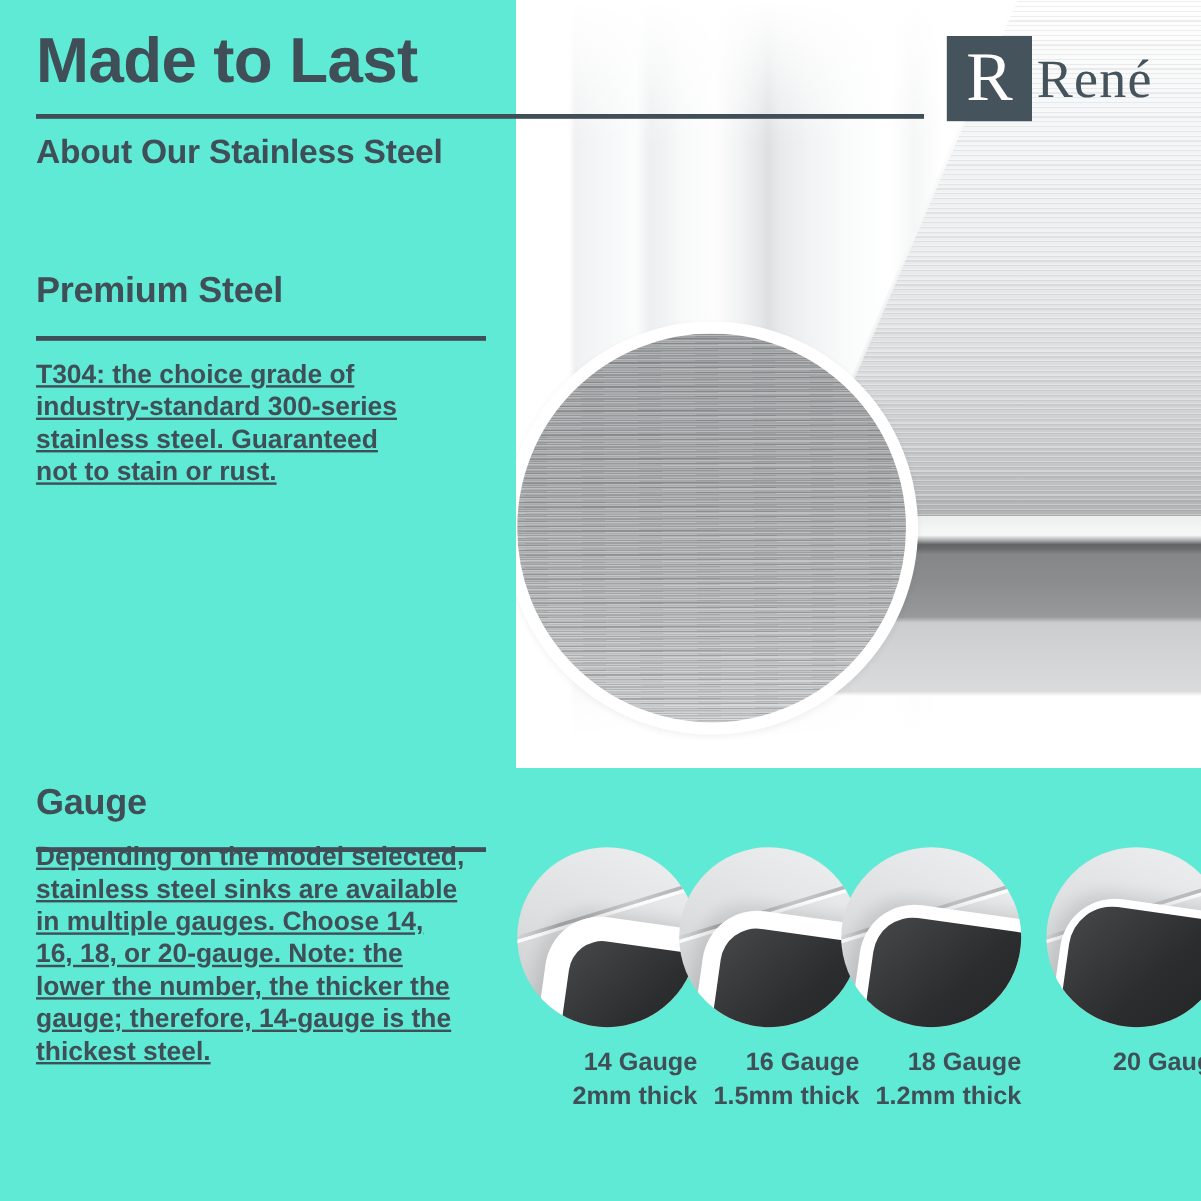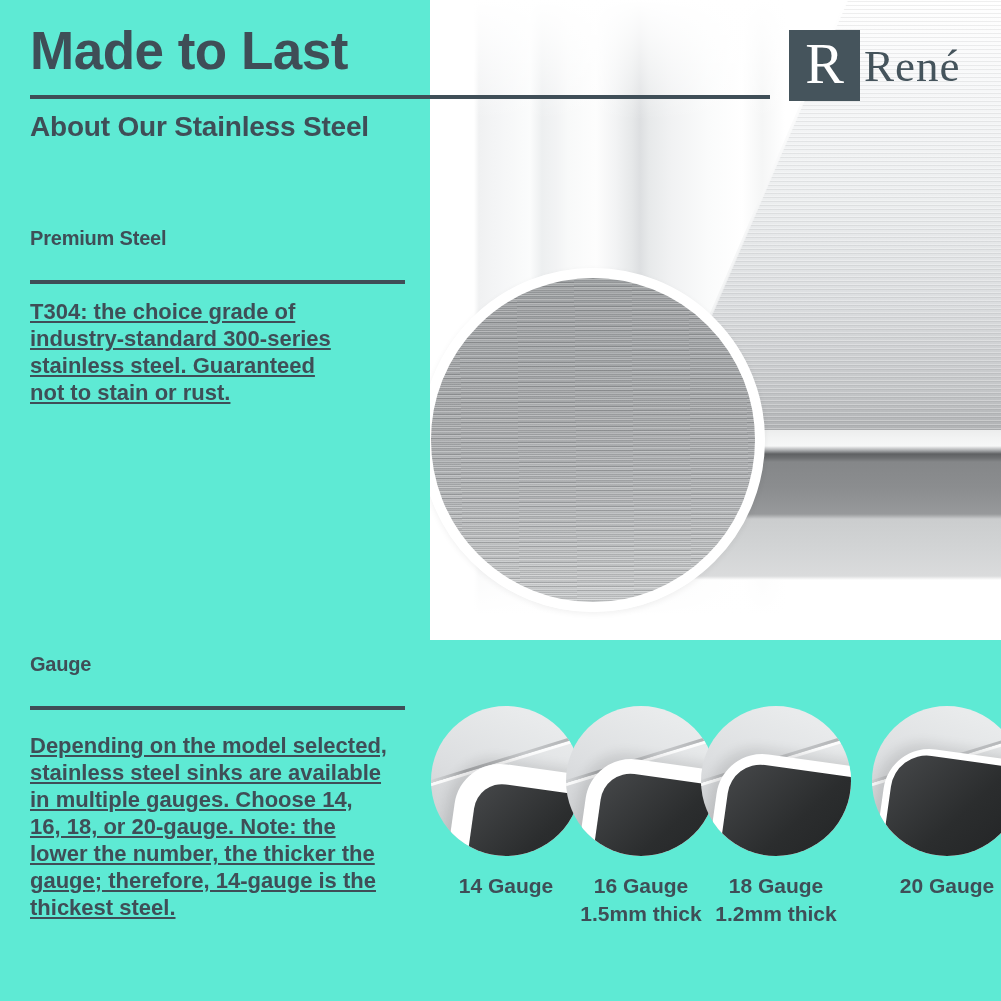--- a/index.html
+++ b/index.html
@@ -89,21 +89,21 @@
         rgba(214,216,217,0.14) 3px,rgba(214,216,217,0.14) 4px),
       repeating-linear-gradient(179deg,
         rgba(80,82,84,0.10) 0px,rgba(80,82,84,0.10) 2px,
         rgba(255,255,255,0.10) 2px,rgba(255,255,255,0.10) 5px),
       linear-gradient(180deg,#9da0a2 0%,#a6a8aa 40%,#b2b4b6 65%,#c5c7c8 88%,#ced0d1 100%);
     box-shadow:0 2px 6px rgba(0,0,0,0.06);
   }
   
   .sec-heading{
     position:absolute;left:30px;
-    font-size:20px;font-weight:bold;line-height:1;letter-spacing:-0.2px;
+    font-size:30px;font-weight:bold;line-height:1;letter-spacing:-0.2px;
   }
   .rule-premium{position:absolute;left:30px;top:280px;width:375px;height:4px;background:#3f4e57;}
   .rule-gauge{position:absolute;left:30px;top:706px;width:375px;height:4px;background:#3f4e57;}
   .body-text{
     position:absolute;left:30px;width:400px;
     font-size:22px;font-weight:bold;line-height:27px;letter-spacing:0;
     white-space:pre-line;
     text-decoration:underline;
   }
   
@@ -128,21 +128,21 @@
   }
   .gblack{
     position:absolute;left:var(--t);top:var(--t);right:-2px;bottom:-2px;
     background:linear-gradient(130deg,#46484a 0%,#2b2d2e 38%,#17191a 100%);
     border-top-left-radius:var(--r);
   }
   .gf1{--t:20px;--ox:30px;--oy:52px;--r:28px;}
   .gf2{--t:15px;--ox:26px;--oy:47px;--r:30px;}
   .gf3{--t:11px;--ox:22px;--oy:42px;--r:33px;}
   .gf4{--t:7px; --ox:18px;--oy:37px;--r:36px;}
-  .glabel{position:absolute;left:0;top:166px;width:150px;text-align:center;}
+  .glabel{position:absolute;left:0;top:166px;width:150px;text-align:right;}
   .gname{font-size:21px;font-weight:bold;line-height:28px;}
   .gthick{font-size:21px;font-weight:bold;line-height:28px;}
 </style>
 </head>
 <body>
 
 <div id="stage">
 
   <div class="photo">
     <div class="photo-left"></div>
@@ -164,37 +164,38 @@
 
   <div class="sec-heading" style="top:228px">Premium Steel</div>
   <div class="rule-premium"></div>
   <div class="body-text" style="top:298px">T304: the choice grade of
 industry-standard 300-series
 stainless steel. Guaranteed
 not to stain or rust.</div>
 
   <div class="sec-heading" style="top:654px">Gauge</div>
   <div class="rule-gauge"></div>
-  <div class="body-text" style="top:732px">Depending on the model selected,
+  <div class="body-text" style="top:700px">Depending on the model selected,
 stainless steel sinks are available
 in multiple gauges. Choose 14,
 16, 18, or 20-gauge. Note: the
 lower the number, the thicker the
 gauge; therefore, 14-gauge is the
 thickest steel.</div>
 
   <div class="gauge-fig gf1">
     <div class="gcircle">
       <div class="gdiag"></div>
       <div class="gcorner">
         <div class="gblack"></div>
       </div>
     </div>
     <div class="glabel">
       <div class="gname">14 Gauge</div>
+      <div class="gthick">2mm thick</div>
     </div>
   </div>
 
   <div class="gauge-fig gf2">
     <div class="gcircle">
       <div class="gdiag"></div>
       <div class="gcorner">
         <div class="gblack"></div>
       </div>
     </div>

